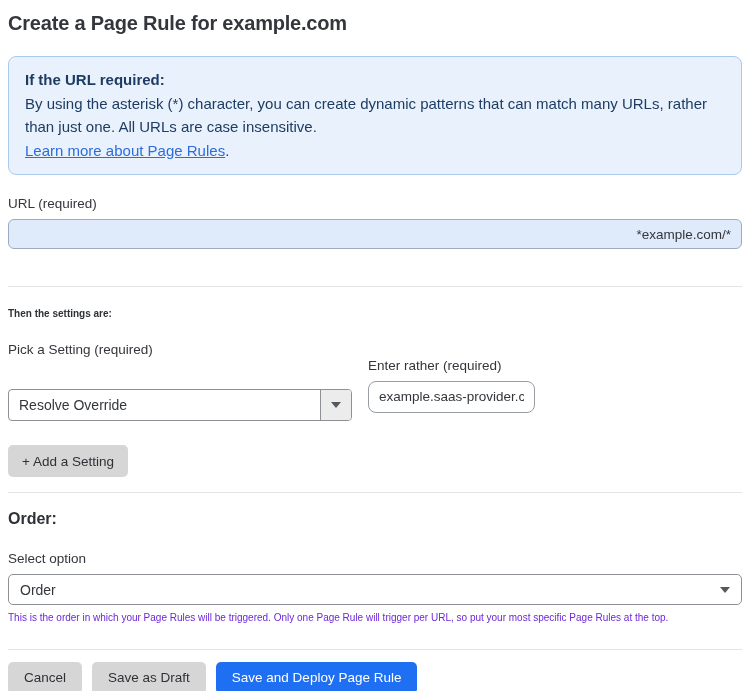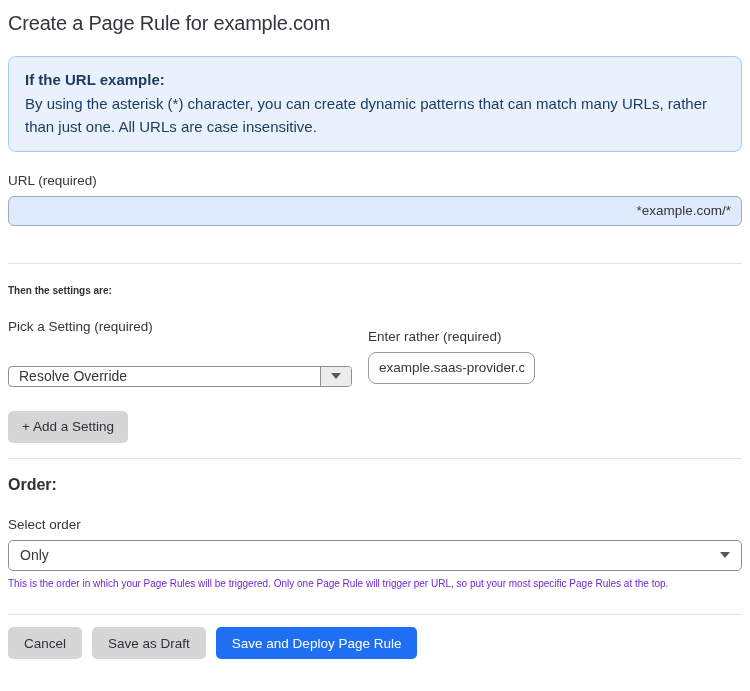--- a/index.html
+++ b/index.html
@@ -7,21 +7,21 @@
     width: 750px; height: 691px;
     background: #ffffff;
     font-family: "Liberation Sans", "DejaVu Sans", sans-serif;
     color: #36393f;
     overflow: hidden;
   }
   .container { padding: 12px 8px 0 8px; width: 750px; }
 
   h1.page-title {
     font-size: 20px;
-    font-weight: normal;
+    font-weight: bold;
     color: #33363b;
     margin-bottom: 21px;
     letter-spacing: -0.2px;
   }
 
   .info-box {
     background: #e9f2fc;
     border: 1px solid #abc9ee;
     border-radius: 8px;
     padding: 11px 16px 12px 16px;
@@ -76,21 +76,21 @@
   .settings-heading { margin-bottom: 23px; }
   .order-heading { font-size: 16px; margin-bottom: 23px; }
 
   .settings-row { display: flex; align-items: center; }
   .settings-col-left { width: 344px; }
   .settings-col-right { margin-left: 16px; margin-top: 7px; }
 
   .select-control {
     display: flex;
     align-items: center;
-    height: 21px;
+    height: 32px;
     border: 1px solid #8d9196;
     border-radius: 4px;
     background: #ffffff;
     cursor: pointer;
     overflow: hidden;
     margin-top: 32px;
   }
   .select-control .select-text {
     flex: 1;
     padding: 0 10px;
@@ -172,22 +172,23 @@
   .footer-buttons .btn + .btn { margin-left: 10px; }
 </style>
 </head>
 <body>
 
 <div class="container">
 
   <h1 class="page-title">Create a Page Rule for example.com</h1>
 
   <div class="info-box">
-    <div class="info-heading">If the URL example:</div>
+    <div class="info-heading">If the URL required:</div>
     <div>By using the asterisk (*) character, you can create dynamic patterns that can match many URLs, rather than just one. All URLs are case insensitive.</div>
+    <div><a href="#">Learn more about Page Rules</a><span>.</span></div>
   </div>
 
   <label class="field-label">URL (required)</label>
   <input type="text" class="url-input" value="*example.com/*" style="">
 
   <hr class="divider divider-1">
 
   <span class="section-heading settings-heading">Then the settings are:</span>
 
   <div class="settings-row">
@@ -205,23 +206,23 @@
       <input type="text" class="value-input" value="example.saas-provider.com" style="">
     </div>
   </div>
 
   <button class="btn btn-gray add-setting-btn">+ Add a Setting</button>
 
   <hr class="divider divider-2">
 
   <span class="section-heading order-heading">Order:</span>
 
-  <label class="field-label">Select order</label>
+  <label class="field-label">Select option</label>
   <div class="order-select">
-    <span class="select-text">Only</span>
+    <span class="select-text">Order</span>
     <span class="caret"></span>
   </div>
 
   <div class="help-text">This is the order in which your Page Rules will be triggered. Only one Page Rule will trigger per URL, so put your most specific Page Rules at the top.</div>
 
   <hr class="divider divider-3">
 
   <div class="footer-buttons">
     <button class="btn btn-gray">Cancel</button>
     <button class="btn btn-gray">Save as Draft</button>

